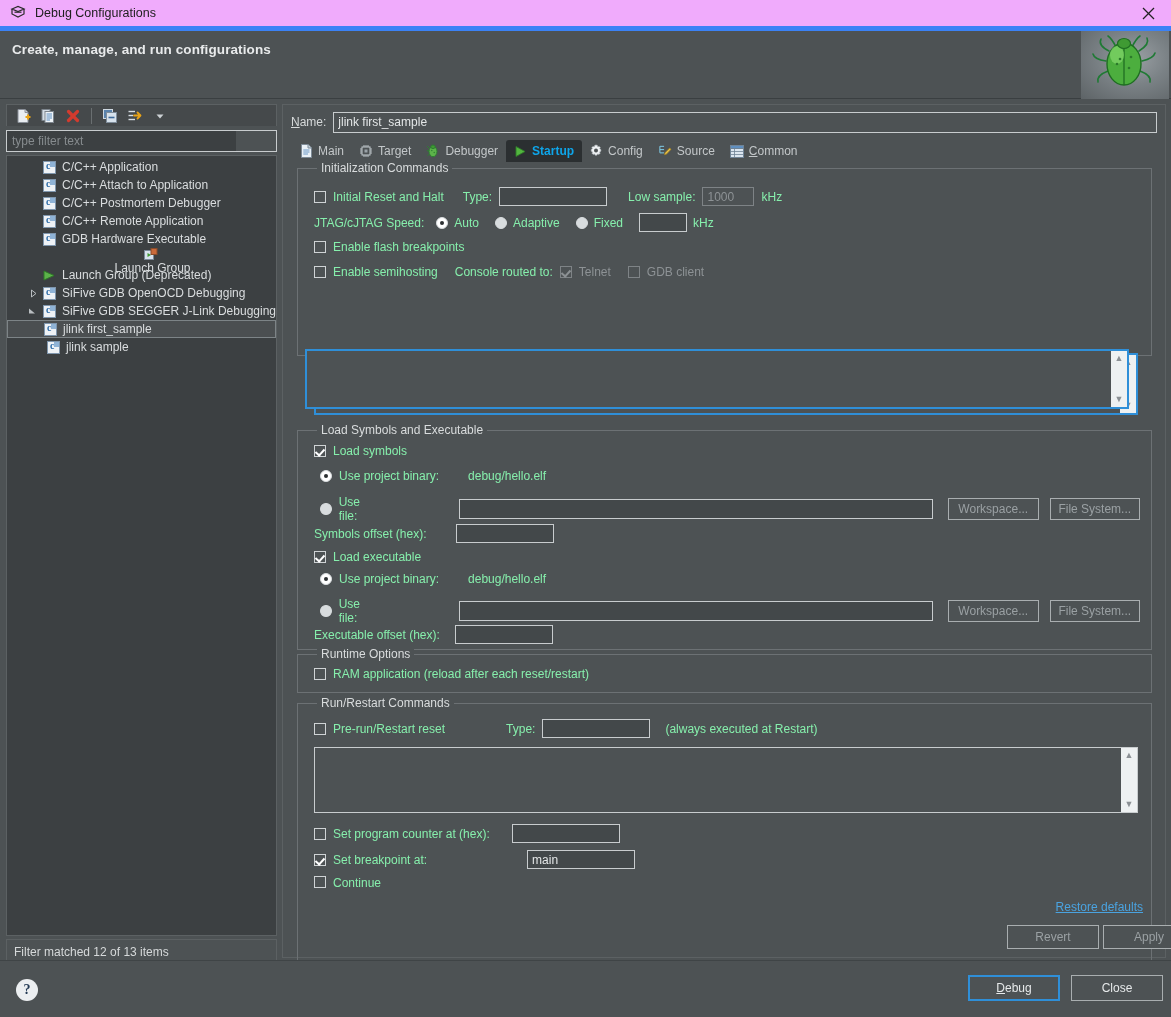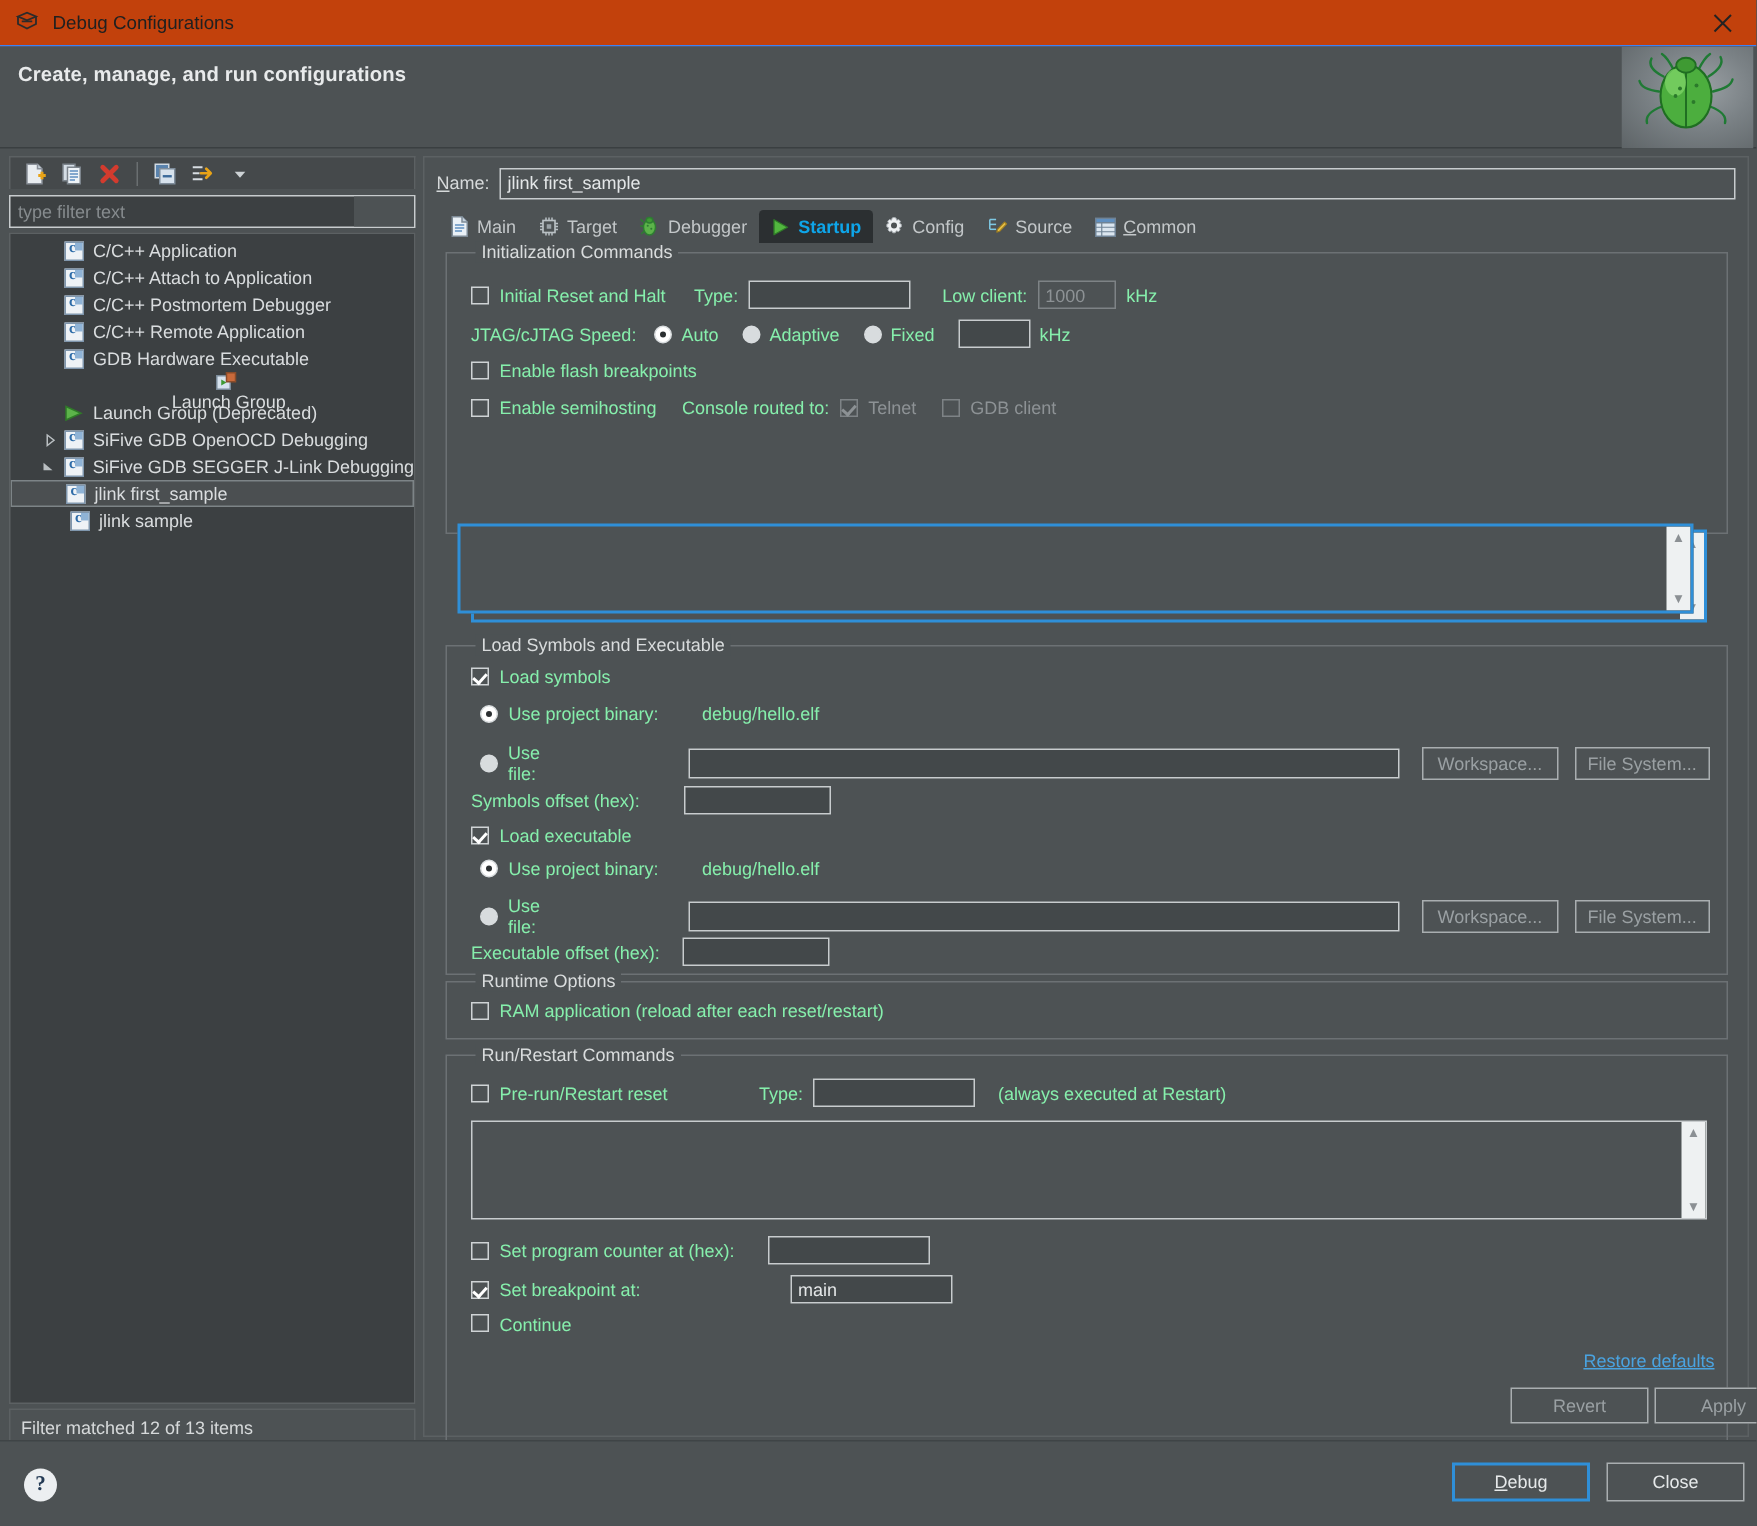--- a/index.html
+++ b/index.html
@@ -10,23 +10,23 @@
     font-family: "Liberation Sans", sans-serif;
     font-size: 12px;
     color: #d6d9da;
     overflow: hidden;
   }
   #root { position: relative; width: 1171px; height: 1017px; }
 
   
   .titlebar {
     position: absolute; top: 0; left: 0; width: 1171px; height: 31px;
-    background: #c2410c; color: #1a1a1a;
+    background: #f0abfc; color: #1a1a1a;
     display: flex; align-items: center;
-    border-bottom: 1px solid #3b82f6;
+    border-bottom: 5px solid #3b82f6;
   }
   .titlebar .tb-icon { margin-left: 10px; width: 16px; height: 16px; display:block; }
   .titlebar .tb-title { margin-left: 9px; font-size: 12.5px; color: #202020; }
   .titlebar .tb-close {
     margin-left: auto; width: 46px; height: 31px;
     display: flex; align-items: center; justify-content: center;
     color: #222; font-size: 17px; line-height: 1; cursor: pointer;
   }
 
   
@@ -535,21 +535,21 @@
     <div class="tabcontent">
 
       <div class="group" style="left:8px; top:5px; width:855px; height:188px;">
         <span class="glegend">Initialization Commands</span>
 
         <div style="position:absolute; left:16px; top:18px; display:flex; align-items:center; gap:7px;">
           <span class="chk"></span>
           <span class="lbl">Initial Reset and Halt</span>
           <span class="lbl" style="margin-left:12px;">Type:</span>
           <input class="tfield" style="width: 108px;" value="">
-          <span class="lbl" style="margin-left:14px;">Low client:</span>
+          <span class="lbl" style="margin-left:14px;">Low sample:</span>
           <input class="tfield dis" style="width: 52px;" disabled="" value="1000">
           <span class="lbl">kHz</span>
         </div>
 
         <div style="position:absolute; left:16px; top:44px; display:flex; align-items:center; gap:6px;">
           <span class="lbl">JTAG/cJTAG Speed:</span>
           <span class="rad on" style="margin-left:6px;"></span>
           <span class="lbl">Auto</span>
           <span class="rad" style="margin-left:10px;"></span>
           <span class="lbl">Adaptive</span>

